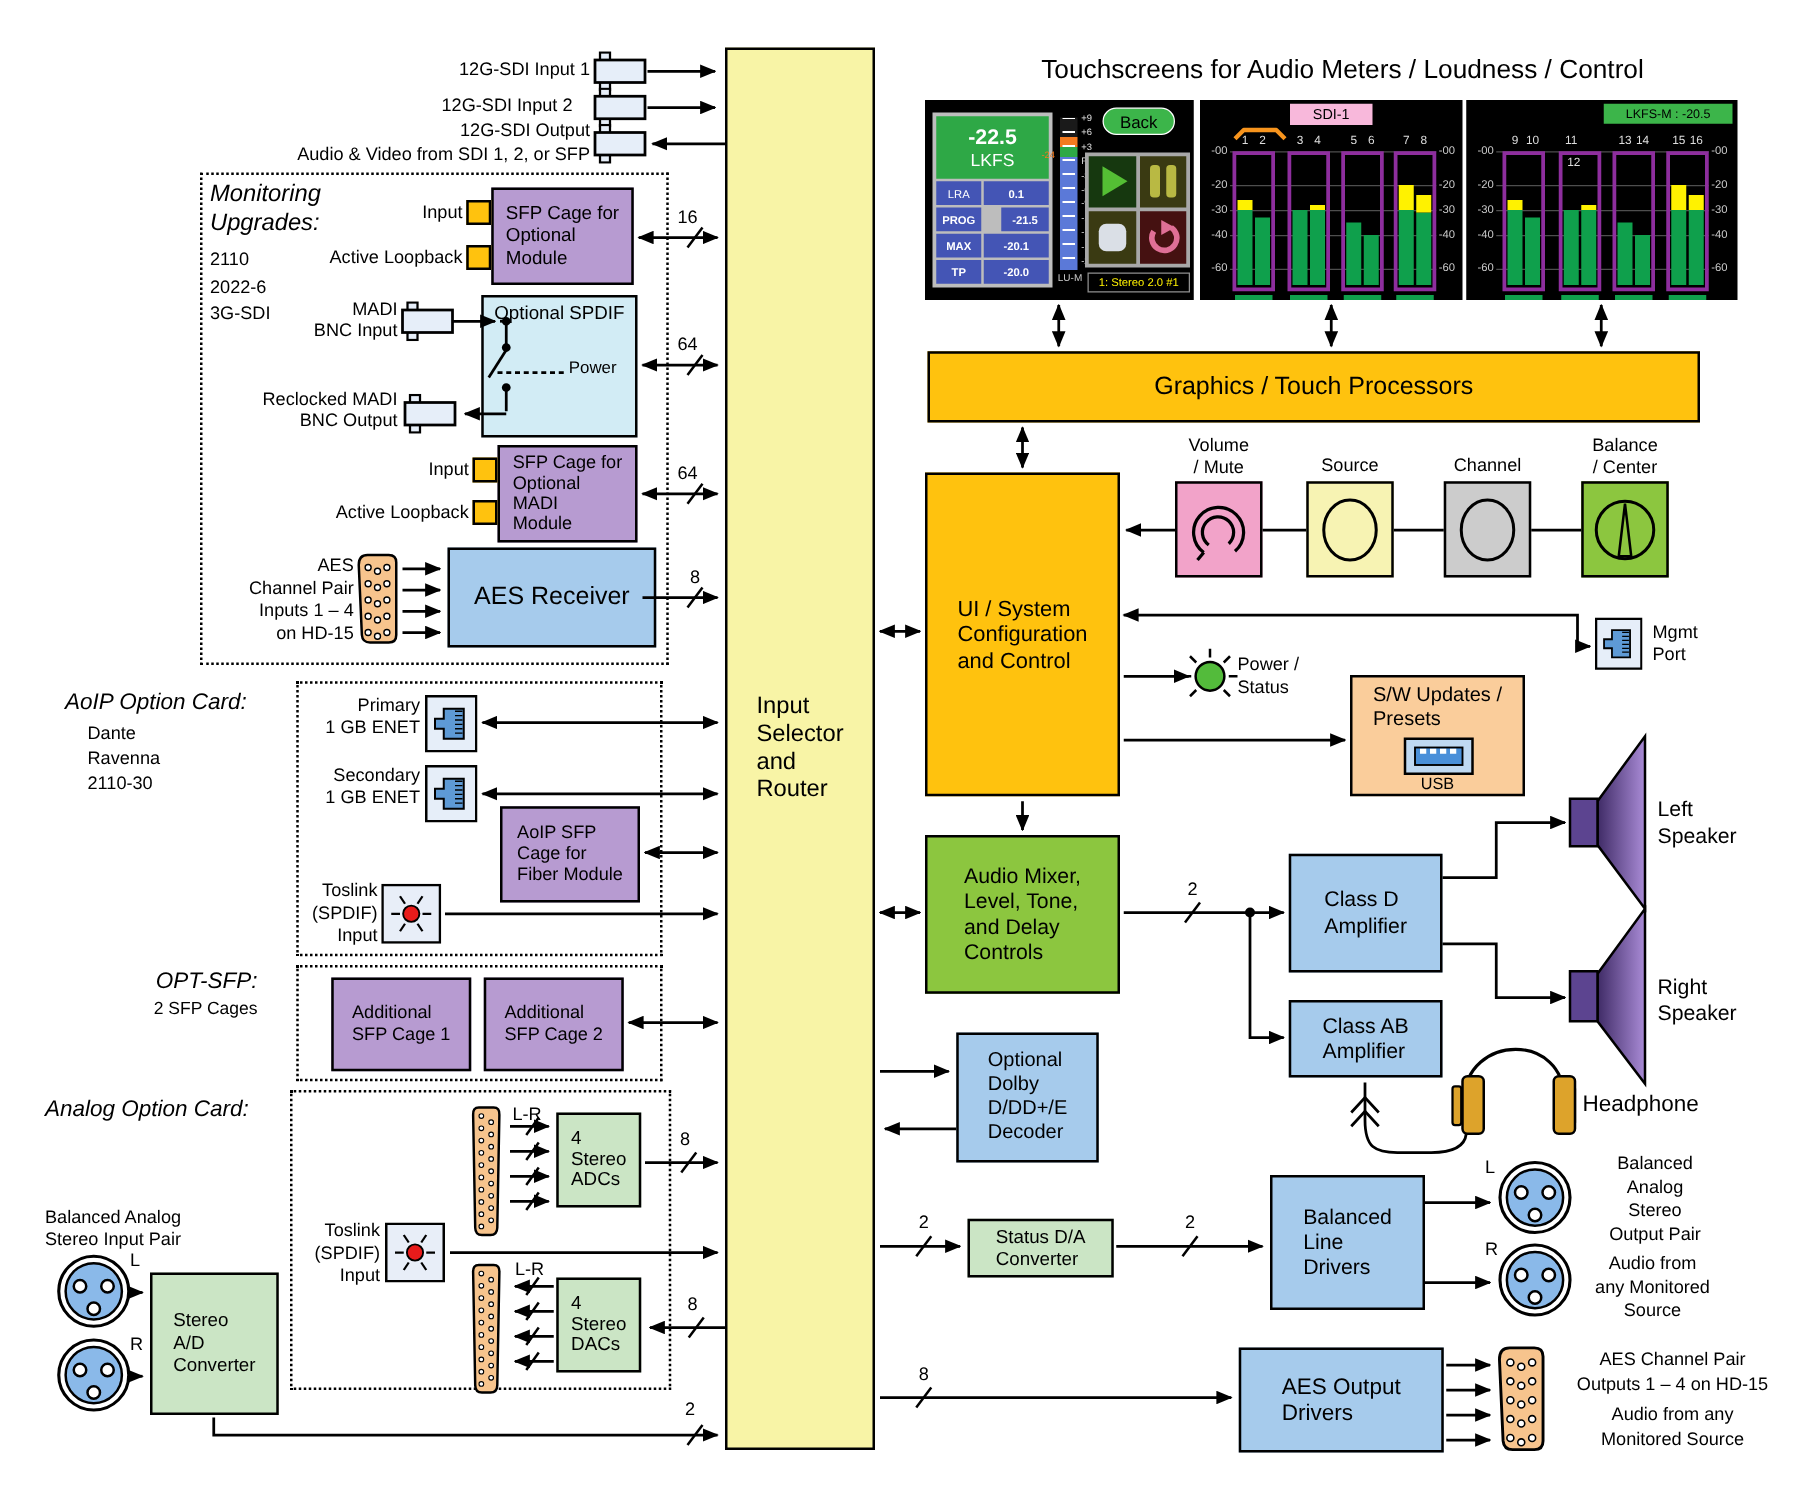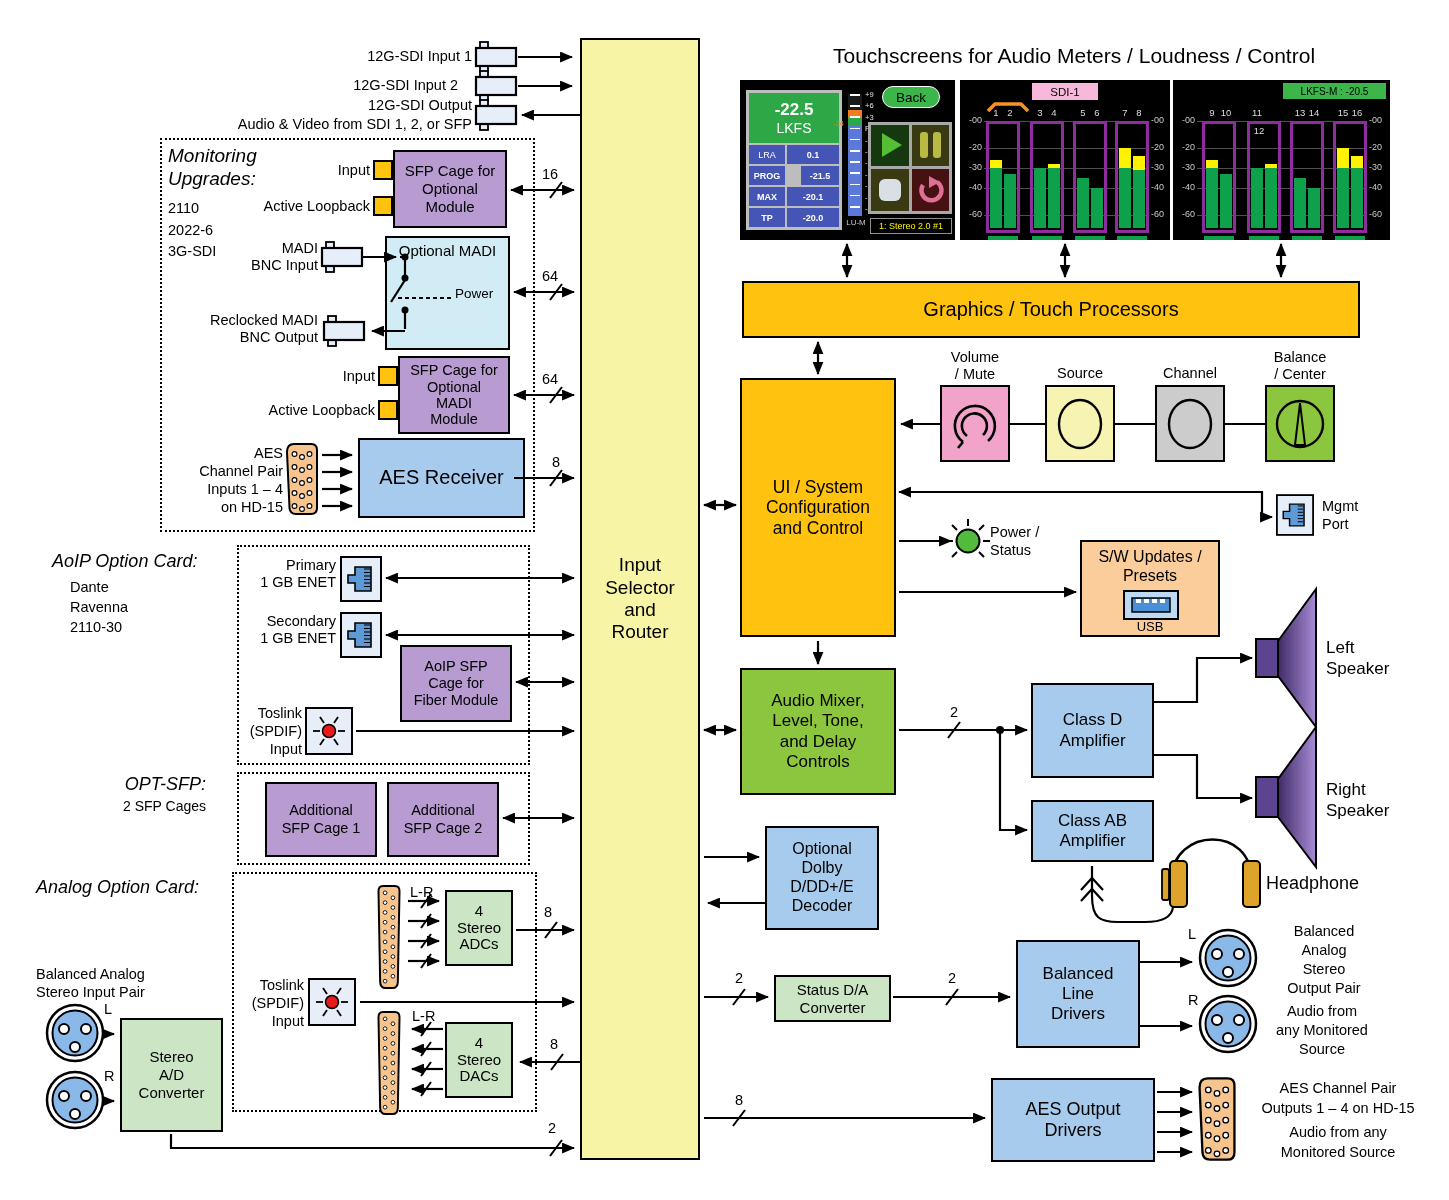--- a/index.html
+++ b/index.html
@@ -1,18 +1,18 @@
 <!DOCTYPE html>
 <html><head>
 <meta charset="utf-8">
 <style>
   *{box-sizing:border-box;margin:0;padding:0}
   html,body{width:1449px;height:1200px;background:#fff;font-family:"Liberation Sans",sans-serif;color:#000;overflow:hidden}
   #stage{position:relative;width:1449px;height:1200px}
-  .box{position:absolute;border:2px solid #000;display:flex;align-items:center;justify-content:center;text-align:center;white-space:pre-line;line-height:1.18;font-size:16px}
+  .box{position:absolute;border:2px solid #000;display:flex;align-items:center;justify-content:center;text-align:left;white-space:pre-line;line-height:1.18;font-size:16px}
   .dash{position:absolute;border:2.5px dotted #000}
   .lb{position:absolute;white-space:pre-line;font-size:14.5px;line-height:1.17}
   .r{text-align:right}.c{text-align:center}.i{font-style:italic}
   .bus{position:absolute;font-size:14.5px;text-align:center;width:24px}
   .scr{position:absolute;background:#000}
   .ysq{position:absolute;width:20px;height:20px;background:#FFC20E;border:2px solid #000}
   #wiring{position:absolute;left:0;top:0;pointer-events:none}
   .cell{display:flex;align-items:center;justify-content:center}
 </style>
 </head>
@@ -38,21 +38,21 @@
 3G-SDI</div>
 
   <div class="box" style="left:393px;top:150px;width:114px;height:78px;background:#B79BD1;font-size:15px">SFP Cage for
 Optional
 Module</div>
   <div class="ysq" style="left:373px;top:160px"></div>
   <div class="ysq" style="left:373px;top:196px"></div>
   <div class="lb r" style="left:288px;top:162px;width:82px">Input</div>
   <div class="lb r" style="left:243px;top:198px;width:127px">Active Loopback</div>
 
-  <div class="box" style="left:385px;top:236px;width:125px;height:114px;background:#D2ECF5;font-size:15px;align-items:flex-start;padding-top:4px">Optional MADI</div>
+  <div class="box" style="left:385px;top:236px;width:125px;height:114px;background:#D2ECF5;font-size:15px;align-items:flex-start;padding-top:4px">Optional SPDIF</div>
   <div class="lb r" style="left:228px;top:240px;width:90px;line-height:17px">MADI
 BNC Input</div>
   <div class="lb r" style="left:193px;top:312px;width:125px;line-height:17px">Reclocked MADI
 BNC Output</div>
   <div class="lb" style="left:455px;top:286px;width:48px;font-size:13.5px">Power</div>
 
   <div class="box" style="left:398px;top:356px;width:112px;height:78px;background:#B79BD1;font-size:14.5px;line-height:1.13">SFP Cage for
 Optional
 MADI
 Module</div>

